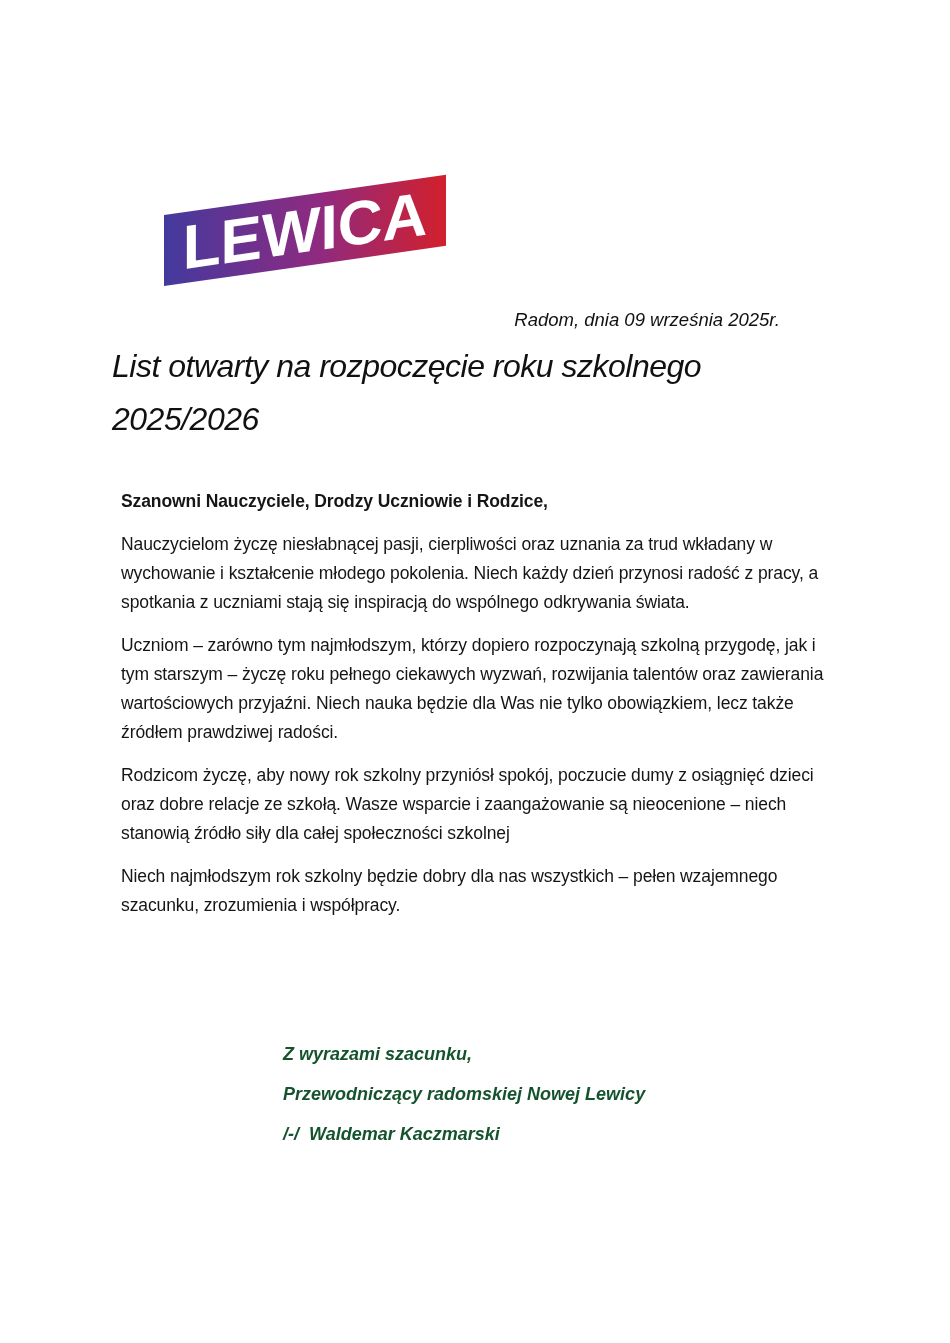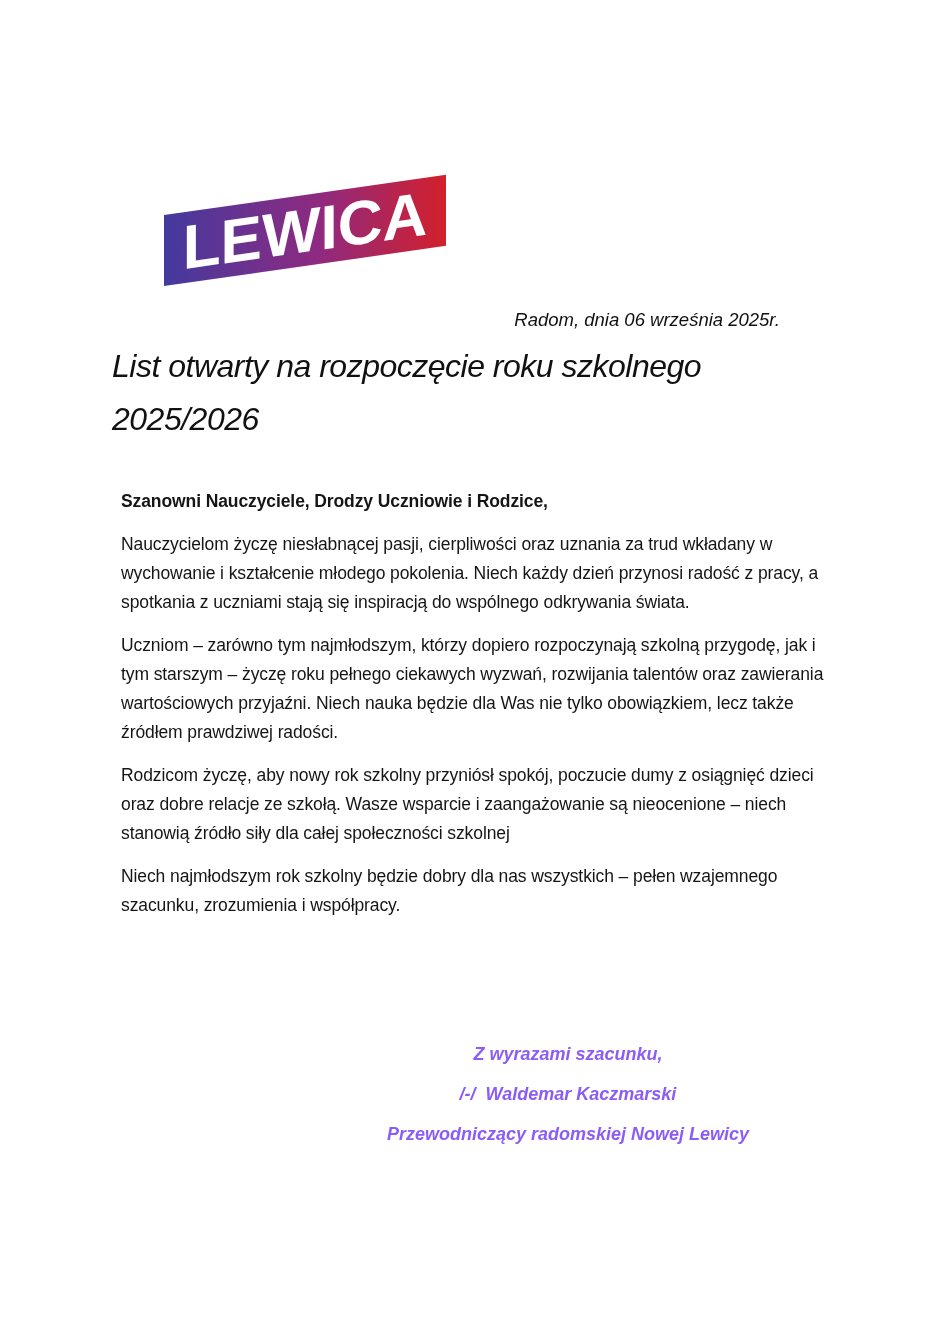--- a/index.html
+++ b/index.html
@@ -86,51 +86,50 @@
   .content p {
     margin: 0 0 14px 8px;
   }
 
   
   .signature {
     position: absolute;
     left: 283px;
     top: 1034px;
     width: 570px;
-    text-align: center;
     font-weight: bold;
     font-style: italic;
     font-size: 18px;
     line-height: 40px;
-    color: #8b5cf6;
+    color: #14532d;
   }
   .signature .sig-line {
     white-space: pre-wrap;
   }
 </style>
 </head>
 <body>
 
 <div class="page">
 
   <div class="logo-banner" style="background: linear-gradient(90deg, rgb(67, 58, 158) 0%, rgb(143, 42, 128) 55%, rgb(210, 32, 44) 100%);">
     <span class="logo-text" style="color: rgb(255, 255, 255);">LEWICA</span>
   </div>
 
-  <div class="dateline">Radom, dnia 06 września 2025r.</div>
+  <div class="dateline">Radom, dnia 09 września 2025r.</div>
 
   <h1 class="title">List otwarty na rozpoczęcie roku szkolnego 2025/2026</h1>
 
   <div class="content">
     <p class="greeting">Szanowni Nauczyciele, Drodzy Uczniowie i Rodzice,</p>
     <p>Nauczycielom życzę niesłabnącej pasji, cierpliwości oraz uznania za trud wkładany w wychowanie i kształcenie młodego pokolenia. Niech każdy dzień przynosi radość z pracy, a spotkania z uczniami stają się inspiracją do wspólnego odkrywania świata.</p>
     <p>Uczniom – zarówno tym najmłodszym, którzy dopiero rozpoczynają szkolną przygodę, jak i tym starszym – życzę roku pełnego ciekawych wyzwań, rozwijania talentów oraz zawierania wartościowych przyjaźni. Niech nauka będzie dla Was nie tylko obowiązkiem, lecz także źródłem prawdziwej radości.</p>
     <p>Rodzicom życzę, aby nowy rok szkolny przyniósł spokój, poczucie dumy z osiągnięć dzieci oraz dobre relacje ze szkołą. Wasze wsparcie i zaangażowanie są nieocenione – niech stanowią źródło siły dla całej społeczności szkolnej</p>
     <p>Niech najmłodszym rok szkolny będzie dobry dla nas wszystkich – pełen wzajemnego szacunku, zrozumienia i współpracy.</p>
   </div>
 
   <div class="signature">
     <div class="sig-line">Z wyrazami szacunku,</div>
+    <div class="sig-line">Przewodniczący radomskiej Nowej Lewicy</div>
     <div class="sig-line">/-/  Waldemar Kaczmarski</div>
-    <div class="sig-line">Przewodniczący radomskiej Nowej Lewicy</div>
   </div>
 
 </div>
 
 </body></html>

